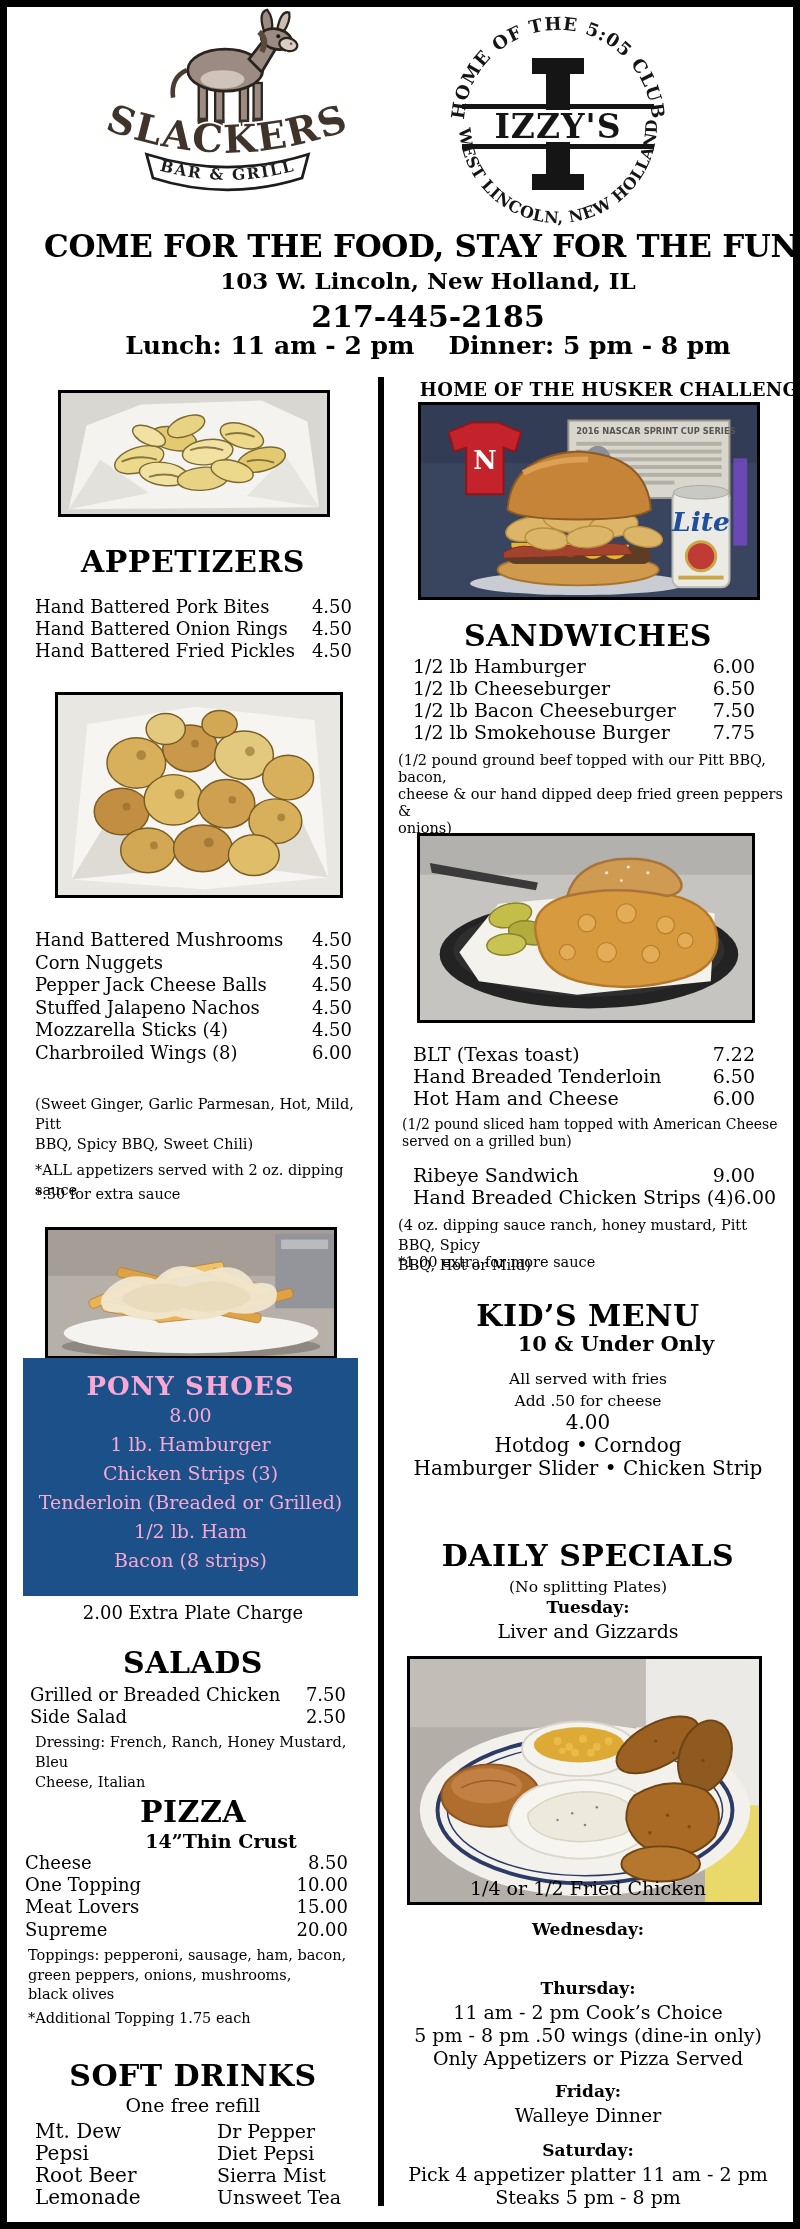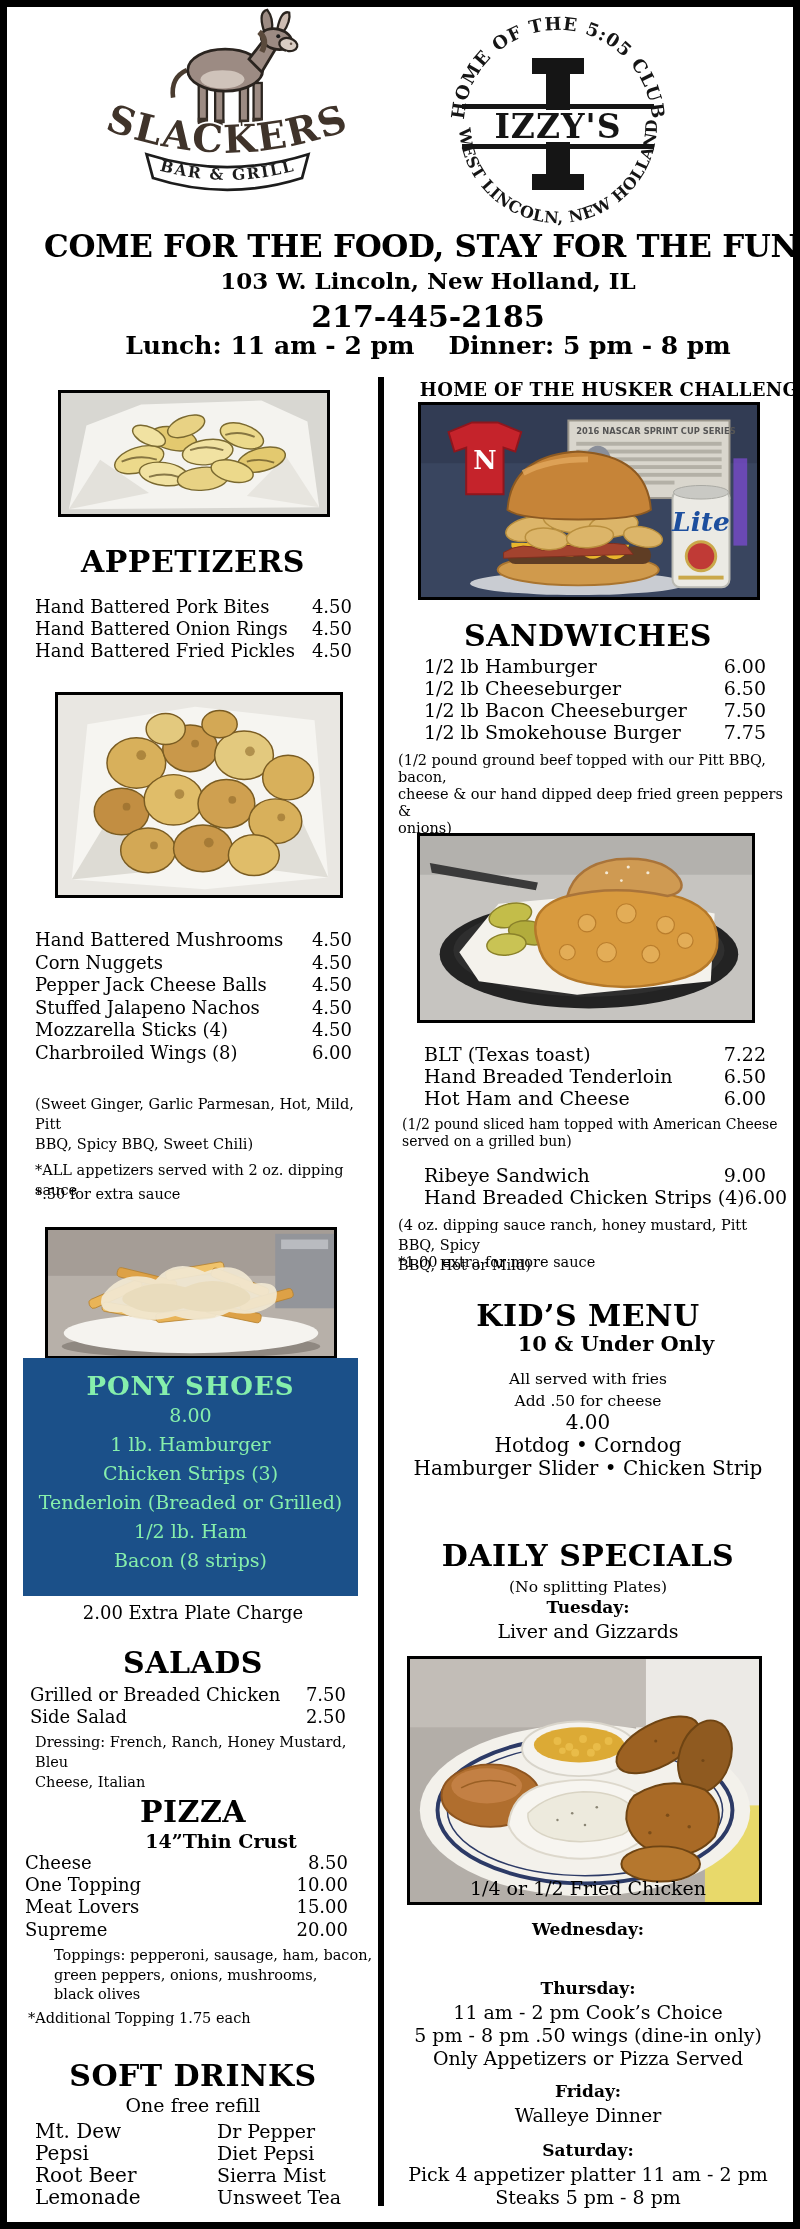--- a/index.html
+++ b/index.html
@@ -10,24 +10,24 @@
   .divider{position:absolute;background:#000;}
   .c{position:absolute;text-align:center;}
   .lcol{left:8px;width:370px;}
   .rcol{left:388px;width:400px;}
   .h1{font-weight:bold;font-size:30px;letter-spacing:0.5px;}
   .bold{font-weight:bold;margin-left:28px;}
   .row{position:absolute;display:flex;justify-content:space-between;font-size:18px;white-space:nowrap;}
   .rowL{left:35px;width:317px;}
   .rowS{left:30px;width:316px;}
   .rowP{left:25px;width:323px;}
-  .rowR{left:424px;width:342px;font-size:19px;}
+  .rowR{left:413px;width:342px;font-size:19px;}
   .note{position:absolute;font-size:14.5px;line-height:20px;}
   .photo{position:absolute;border:3px solid #000;box-sizing:border-box;background:#ddd;}
-  .pony{position:absolute;left:23px;top:1358px;width:335px;height:238px;color:#86efac;
+  .pony{position:absolute;left:23px;top:1358px;width:335px;height:238px;color:#f9a8d4;
         text-align:center;box-sizing:border-box;padding-top:13px;}
   .pony-title{font-weight:bold;font-size:26px;letter-spacing:1px;line-height:30px;}
   .pony-line{font-size:19px;line-height:29px;}
   .day{font-weight:bold;font-size:17px;}
   .sp{font-size:19px;}
   .kidline{font-size:20px;}
 </style>
 </head>
 <body>
 
@@ -267,21 +267,21 @@
     <span>10.00</span>
   </div>
   <div class="row rowP" style="top:1896px">
     <span>Meat Lovers</span>
     <span>15.00</span>
   </div>
   <div class="row rowP" style="top:1919px">
     <span>Supreme</span>
     <span>20.00</span>
   </div>
-  <div class="note" style="left:28px;top:1946px;width:320px;line-height:19.5px;margin-left:26px;">
+  <div class="note" style="left:28px;top:1946px;width:320px;line-height:19.5px;">
     <div>Toppings: pepperoni, sausage, ham, bacon,</div>
     <div>green peppers, onions, mushrooms,</div>
     <div>black olives</div>
   </div>
   <div class="note" style="left:28px;top:2008px;width:320px;">*Additional Topping 1.75 each</div>
 
   <div class="c lcol h1" style="top:2058px;">SOFT DRINKS</div>
   <div class="c lcol" style="top:2094px;font-size:19px;">One free refill</div>
   <div style="position:absolute;left:35px;top:2120px;width:160px;font-size:20px;line-height:22px;">
     <div>Mt. Dew</div>

